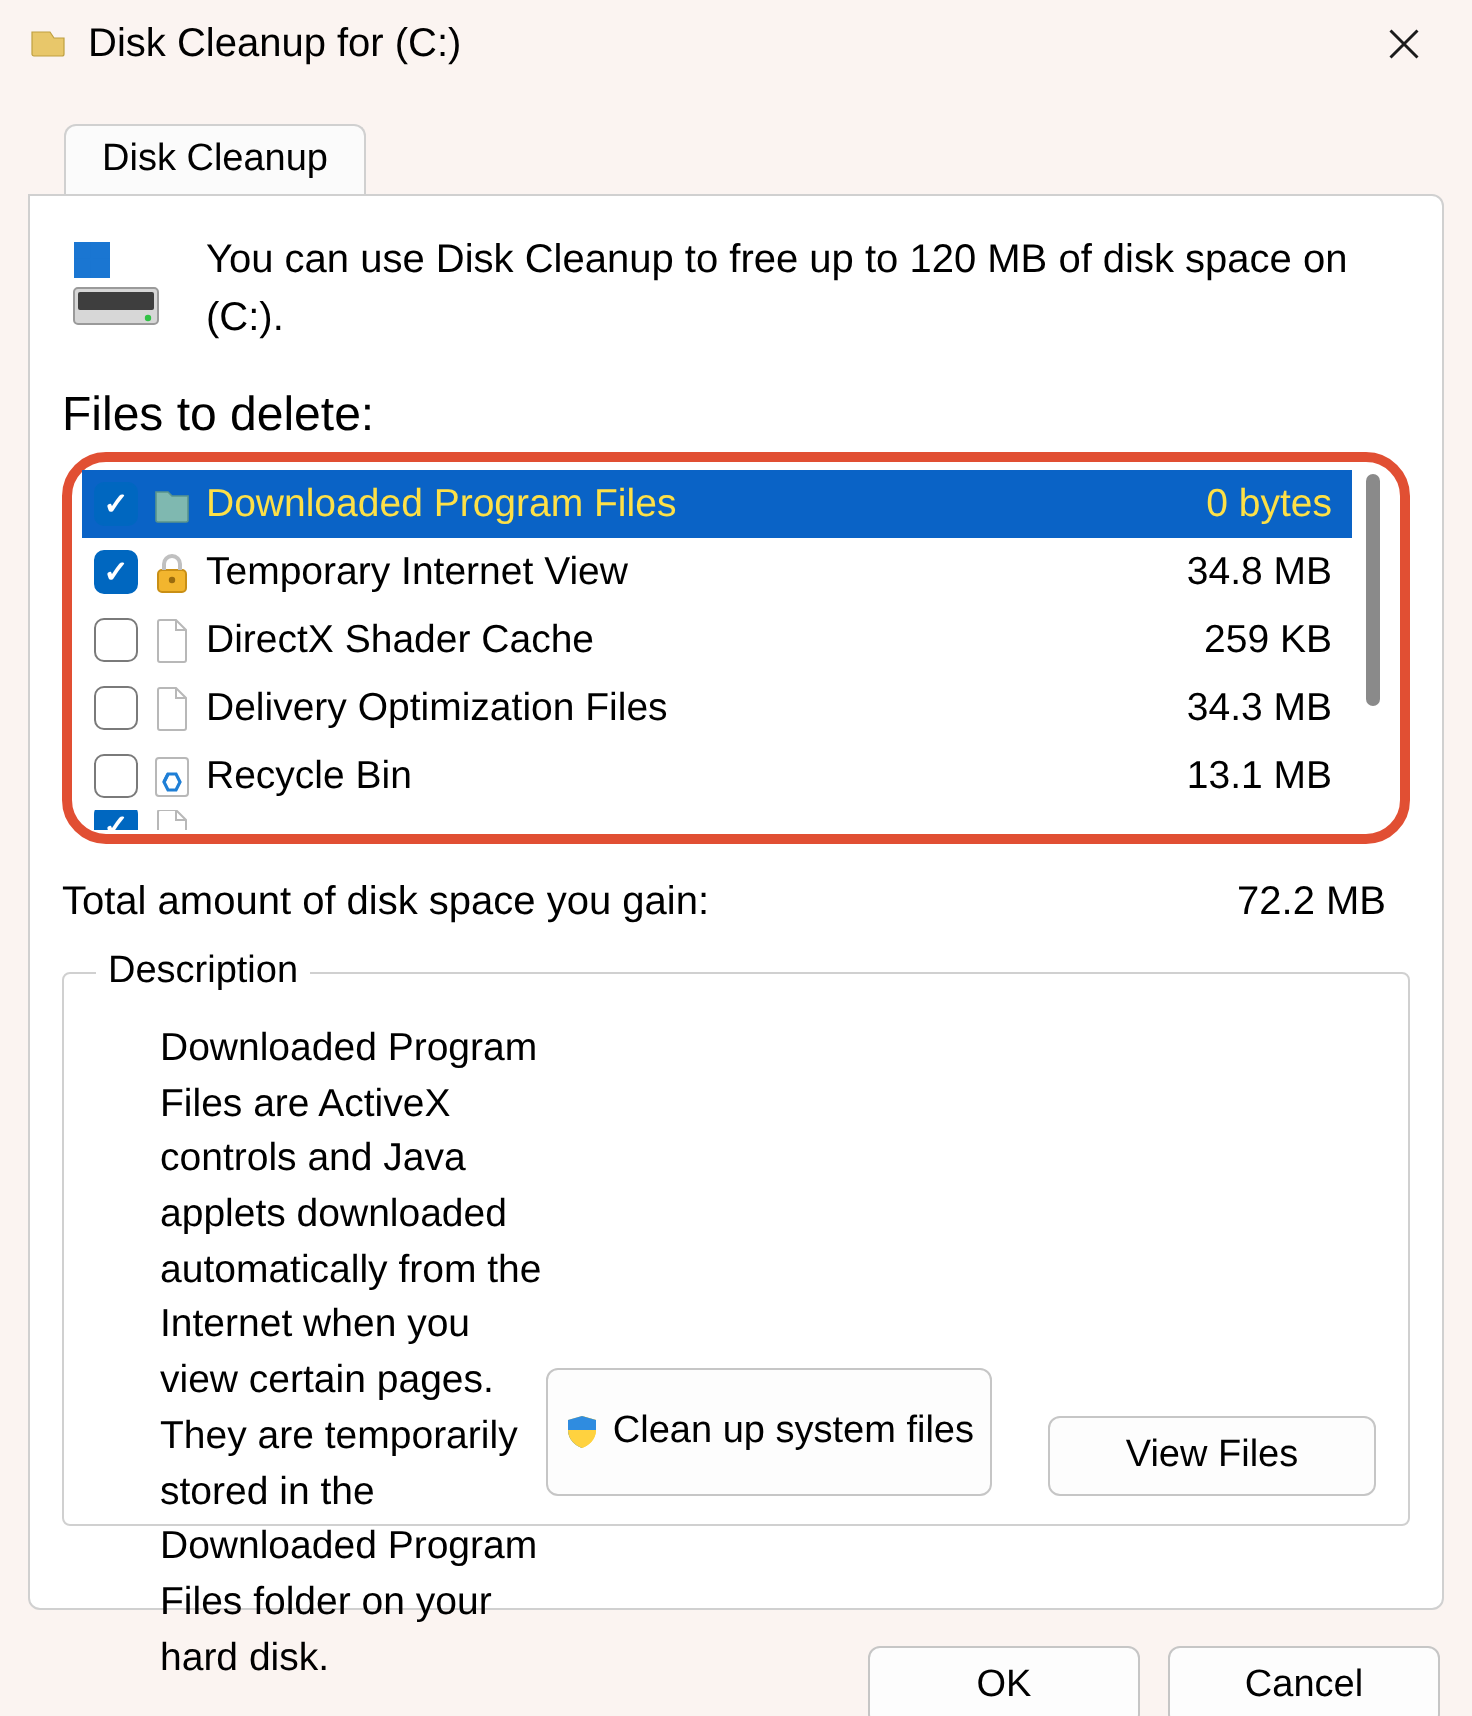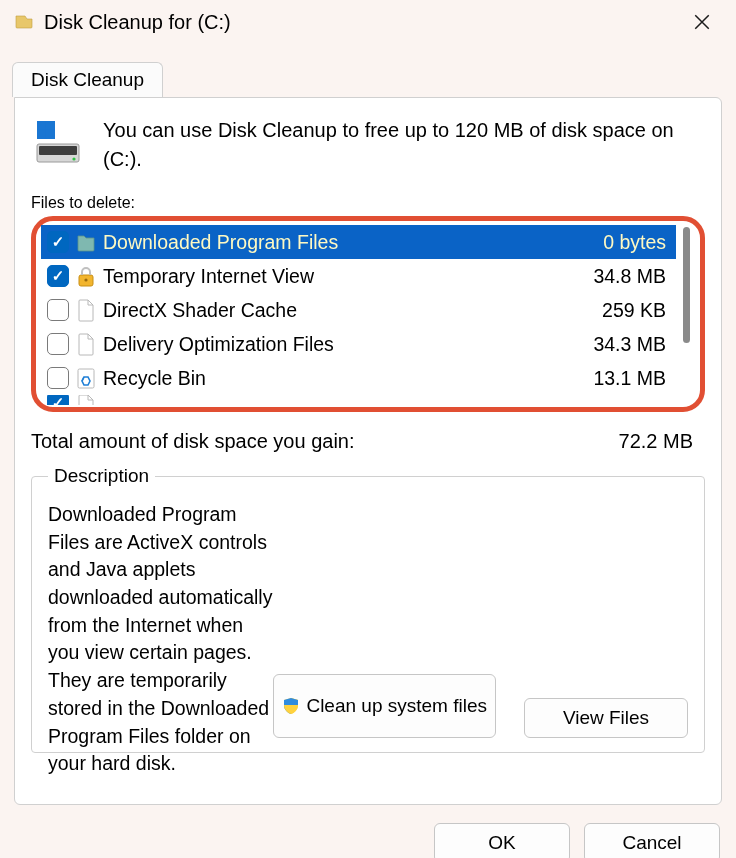--- a/index.html
+++ b/index.html
@@ -33,21 +33,21 @@
       height: 44px;
       display: flex; align-items: center; justify-content: center;
       font-size: 20px;
       background: transparent;
       border: none;
       cursor: pointer;
     }
     
     .tabstrip {
       display: flex;
-      padding: 18px 14px 0 12px;
+      padding: 18px 14px 0 32px;
     }
     .tab {
       border: 1px solid #d0d0d0;
       border-bottom: none;
       background: #fbfbfb;
       padding: 6px 18px;
       border-radius: 6px 6px 0 0;
       font-size: 19px;
       cursor: pointer;
     }
@@ -71,21 +71,21 @@
       width: 46px; height: 46px;
       flex-shrink: 0;
       margin-top: 4px;
     }
     .intro-text {
       font-size: 20px;
       line-height: 1.45;
     }
     .label-ftd {
       margin-top: 10px;
-      font-size: 16px;
+      font-size: 24px;
     }
     
     .list-highlight {
       margin-top: 4px;
       border: 5px solid #e14f33;
       border-radius: 22px;
       padding: 4px 5px 2px 5px;
       background: #fff;
     }
     .filelist {
@@ -97,21 +97,21 @@
     }
     .row {
       display: flex;
       align-items: center;
       height: 34px;
       padding: 0 4px;
       gap: 6px;
     }
     .row.selected {
       background: #0a63c6;
-      color: #fef9c3;
+      color: #fde047;
     }
     .chk {
       width: 22px; height: 22px;
       border: 1.5px solid #7a7a7a;
       border-radius: 5px;
       display: inline-flex;
       align-items: center;
       justify-content: center;
       background: #fff;
       flex-shrink: 0;
@@ -178,20 +178,21 @@
       flex-direction: row;
     }
     .desc legend {
       padding: 0 6px;
       font-size: 19px;
     }
     .desc-text {
       font-size: 19.5px;
       line-height: 1.42;
       flex: 1;
+      margin-left: 32px;
     }
     .desc-buttons {
       display: flex;
       gap: 14px;
       margin-top: auto;
     }
     .desc-buttons .spacer { flex: 1; }
     .btn {
       border: 1px solid #c6c6c6;
       background: #fdfdfd;

